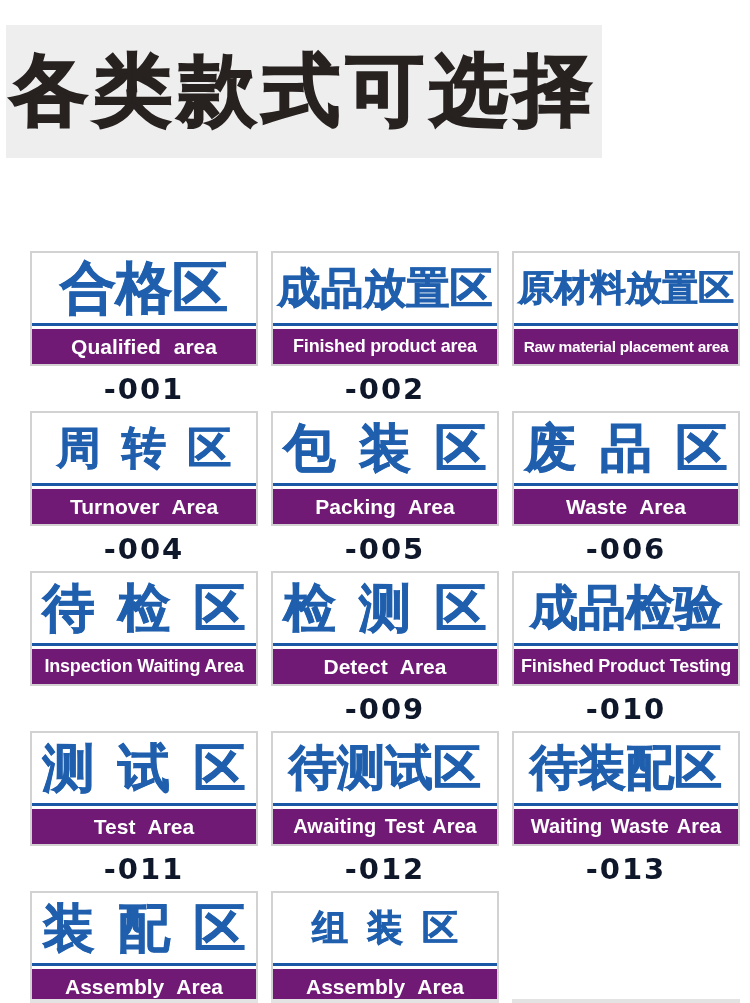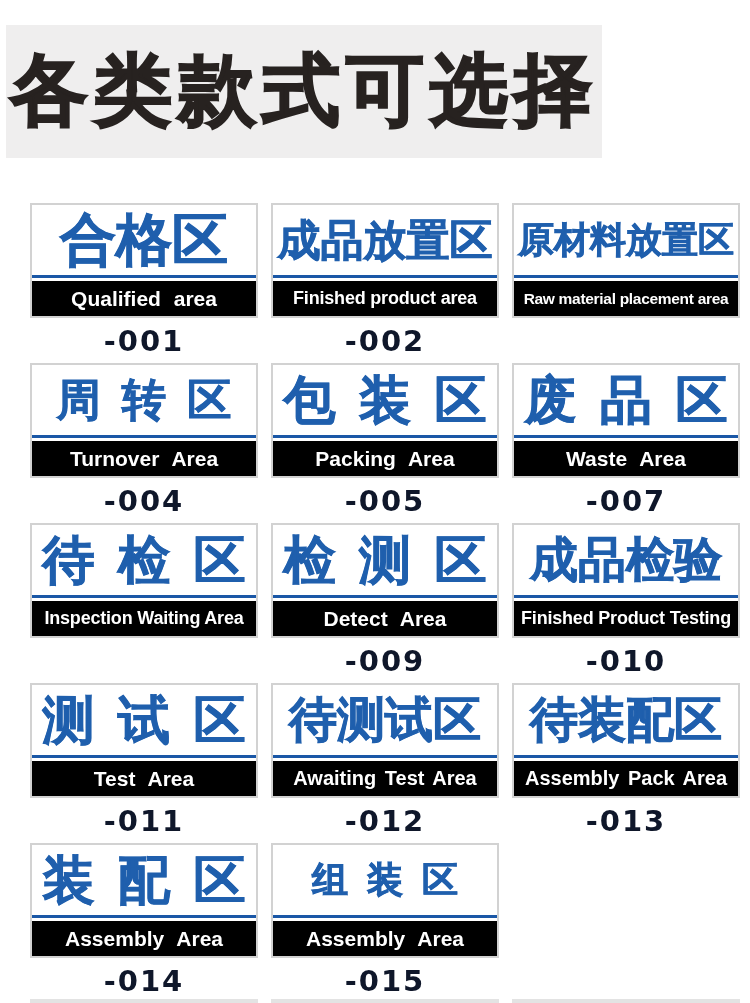--- a/index.html
+++ b/index.html
@@ -38,39 +38,40 @@
     column-gap: 13px;
   }
   .cell { height: 160px; }
   .card {
     box-sizing: border-box;
     height: 115px;
     border: 2px solid #d2d2d2;
     background: #ffffff;
     display: flex;
     flex-direction: column;
+    margin-top: 48px;
   }
   .zh {
     flex: 1;
     display: flex; align-items: center; justify-content: center;
     color: #1f5fad;
     font-weight: 900;
     white-space: nowrap;
     line-height: 1;
     -webkit-text-stroke: 0.8px #1f5fad;
   }
   .zh.spaced { word-spacing: 9px; }
   .rule {
     height: 3px;
     background: #1a57a6;
     margin-bottom: 3px;
   }
   .bar {
     height: 35px;
-    background: #000000;
+    background: #701a75;
     color: #ffffff;
     display: flex; align-items: center; justify-content: center;
     font-weight: 700;
     white-space: nowrap;
   }
   .bar span { display: block; }
   .en-s1 { font-size: 21px; word-spacing: 7px; }
   .en-s2 { font-size: 20px; word-spacing: 3px; }
   .en-s3 { font-size: 18px; letter-spacing: -0.2px; }
   .en-s4 { font-size: 15.5px; letter-spacing: -0.3px; }
@@ -149,21 +150,21 @@
       <div class="code">-005</div>
     </div>
     <div class="cell">
       <div class="card">
         <div class="zh spaced" style="font-size:52px">废 品 区</div>
         <div class="rule"></div>
         <div class="bar">
           <span class="en-s1">Waste Area</span>
         </div>
       </div>
-      <div class="code">-007</div>
+      <div class="code">-006</div>
     </div>
     <div class="cell">
       <div class="card">
         <div class="zh spaced" style="font-size:52px">待 检 区</div>
         <div class="rule"></div>
         <div class="bar">
           <span class="en-s3">Inspection Waiting Area</span>
         </div>
       </div>
     </div>
@@ -205,21 +206,21 @@
           <span class="en-s2">Awaiting Test Area</span>
         </div>
       </div>
       <div class="code">-012</div>
     </div>
     <div class="cell">
       <div class="card">
         <div class="zh" style="font-size:48px">待装配区</div>
         <div class="rule"></div>
         <div class="bar">
-          <span class="en-s2">Assembly Pack Area</span>
+          <span class="en-s2">Waiting Waste Area</span>
         </div>
       </div>
       <div class="code">-013</div>
     </div>
     <div class="cell">
       <div class="card">
         <div class="zh spaced" style="font-size:52px">装 配 区</div>
         <div class="rule"></div>
         <div class="bar">
           <span class="en-s1">Assembly Area</span>

